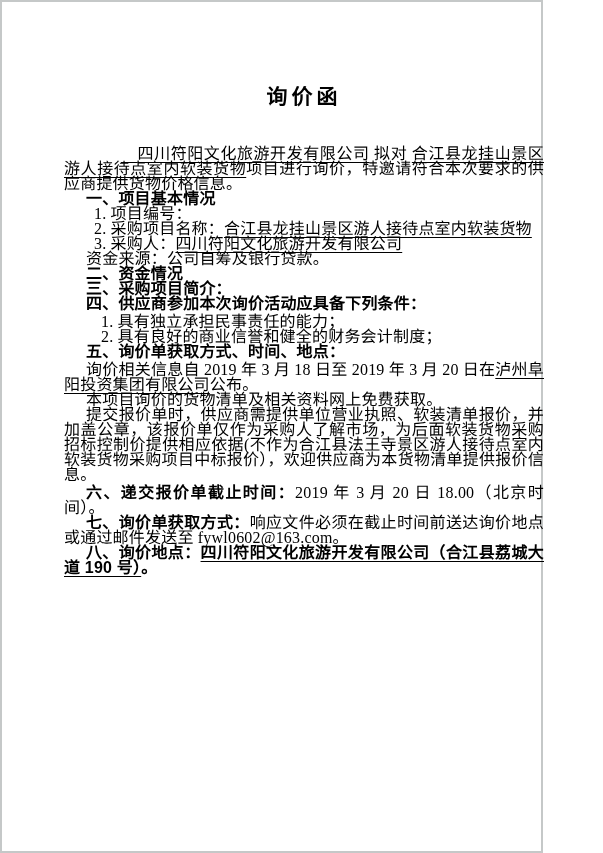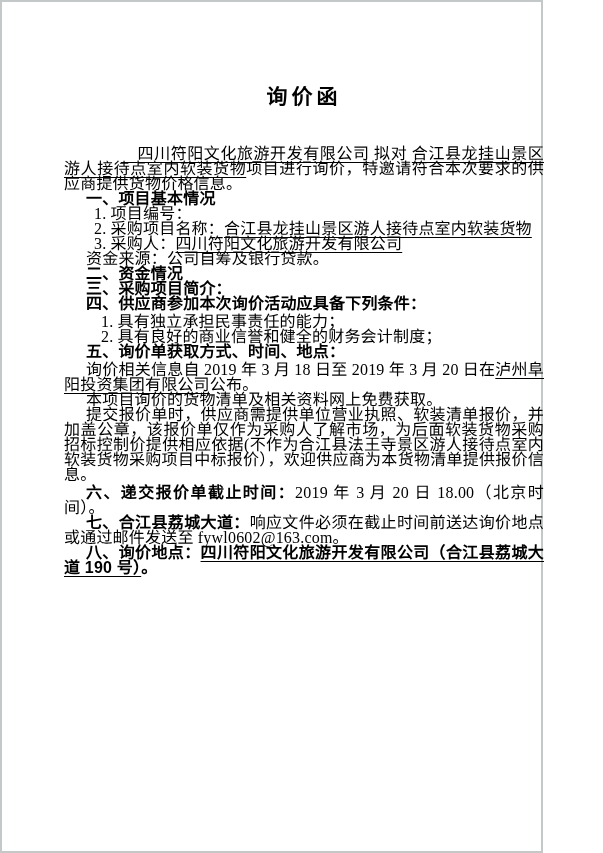--- a/index.html
+++ b/index.html
@@ -82,18 +82,18 @@
     <p class="line ind-item4 mt3">1. 具有独立承担民事责任的能力；</p>
     <p class="line ind-item4">2. 具有良好的商业信誉和健全的财务会计制度；</p>
 
     <p class="line hd ind-std">五、询价单获取方式、时间、地点：</p>
     <p class="line ind-std mt3"><span>询价相关信息自 2019 年 3 月 18 日至 2019 年 3 月 20 日在</span><span class="u">泸州阜阳投资集团有限公司</span><span>公布。</span></p>
     <p class="line ind-std">本项目询价的货物清单及相关资料网上免费获取。</p>
     <p class="line b ind-std">提交报价单时，供应商需提供单位营业执照、软装清单报价，并加盖公章，该报价单仅作为采购人了解市场，为后面软装货物采购招标控制价提供相应依据(不作为合江县法王寺景区游人接待点室内软装货物采购项目中标报价），欢迎供应商为本货物清单提供报价信息。</p>
 
     <p class="line ind-std mt3"><span class="hd">六、递交报价单截止时间：</span><span>2019 年 3 月 20 日 18.00（北京时间）。</span></p>
 
-    <p class="line ind-std"><span class="hd">七、合江县荔城大道：</span><span>响应文件必须在截止时间前送达询价地点或通过邮件发送至 fywl0602@163.com。</span></p>
+    <p class="line ind-std"><span class="hd">七、询价单获取方式：</span><span>响应文件必须在截止时间前送达询价地点或通过邮件发送至 fywl0602@163.com。</span></p>
 
     <p class="line ind-std"><span class="hd">八、询价地点：</span><span class="hd u">四川符阳文化旅游开发有限公司（合江县荔城大道 190 号）</span><span class="hd">。</span></p>
 
   </div>
 </div>
 
 </body></html>

